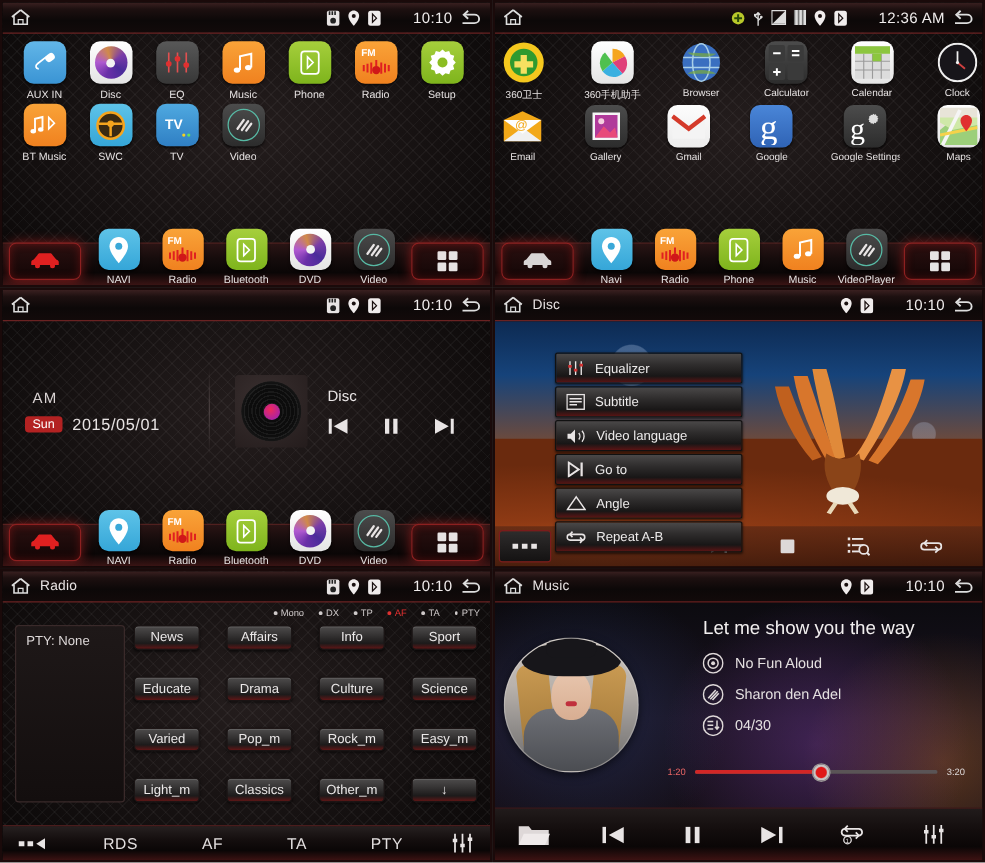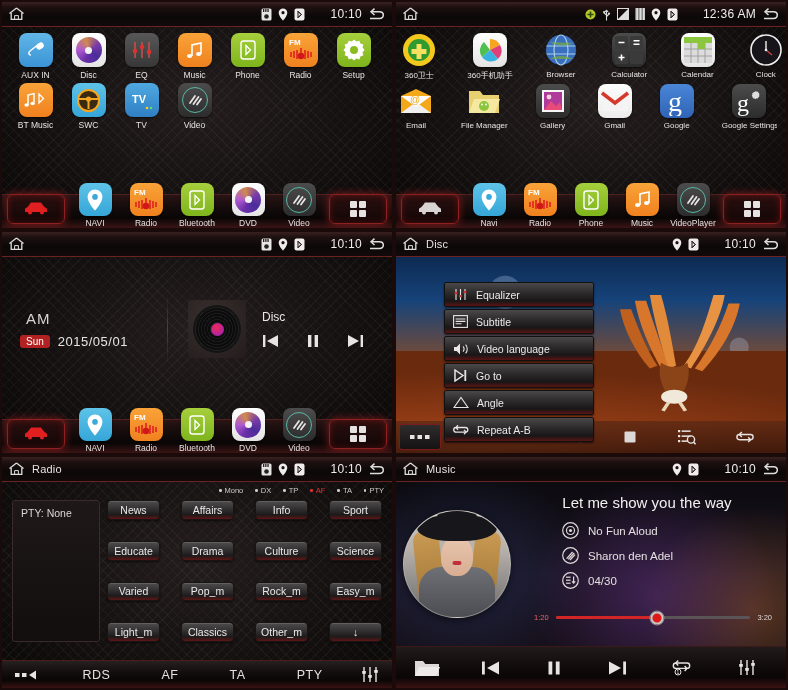--- a/index.html
+++ b/index.html
@@ -132,21 +132,21 @@
   
   .clockwrap {
     position:absolute; left:0; top:25px; right:0; bottom:52px;
     display:flex; align-items:center; z-index:5;
   }
   .clockblock { width:165px; padding-left:18px; }
   .bigtime {
     font-size:37px; color:#f07018; letter-spacing:1px;
     font-family:"DejaVu Sans", sans-serif; font-weight:300; line-height:1;
   }
-  .ampm { font-size:15px; color:#d8d2d2; margin-left:6px; letter-spacing:1px; }
+  .ampm { font-size:12px; color:#d8d2d2; margin-left:6px; letter-spacing:1px; }
   .dateline { display:flex; align-items:center; gap:8px; margin-top:7px; }
   .daybadge {
     background:#b32222; color:#fff; font-size:10px;
     padding:1px 6px; border-radius:3px;
   }
   .datetext { color:#e8e4e4; font-size:13px; letter-spacing:0.5px; }
   .divline { width:1px; height:70px; background:linear-gradient(to bottom,transparent,#4a4040,transparent); }
   .nowplaying { display:flex; align-items:center; padding-left:20px; gap:16px; }
   .vinyl {
     width:58px; height:58px; border-radius:3px;
@@ -712,32 +712,20 @@
         <div class="app">
           <div class="appicon" style="background:transparent;box-shadow:none;">
             <svg width="34" height="28" viewBox="0 0 34 28">
                 <path d="M2 26V9l15-7 15 7v17z" fill="#f2a818"></path>
                 <path d="M2 26l15-11 15 11z" fill="#f0f0f0"></path>
                 <path d="M2 9l15 11L32 9" fill="#fdfdfd"></path>
                 <text x="11" y="16" font-family="Liberation Sans" font-size="10" fill="#f2a818">@</text>
               </svg>
           </div>
           <div class="applabel">Email</div>
-        </div>
-        <div class="app">
-          <div class="appicon" style="background:transparent;box-shadow:none;">
-            <svg width="32" height="28" viewBox="0 0 32 28">
-                <path d="M1 26V4h11l3 4h16v18z" fill="#e8d070"></path>
-                <path d="M1 26l5-14h26l-5 14z" fill="#f5e8a0"></path>
-                <circle cx="16" cy="19" r="5" fill="#8cc63f"></circle>
-                <circle cx="14" cy="17.5" r="0.9" fill="#fff"></circle>
-                <circle cx="18" cy="17.5" r="0.9" fill="#fff"></circle>
-              </svg>
-          </div>
-          <div class="applabel">File Manager</div>
         </div>
         <div class="app">
           <div class="appicon g-dark">
             <svg width="28" height="28" viewBox="0 0 28 28">
                 <rect x="3" y="3" width="22" height="22" fill="#f5f5f5"></rect>
                 <rect x="5" y="5" width="18" height="18" fill="#b03a9a"></rect>
                 <path d="M5 23l7-9 5 5 4-4 2 8z" fill="#e84a7a"></path>
                 <circle cx="10" cy="10" r="2.4" fill="#f5d0e0"></circle>
               </svg>
           </div>

